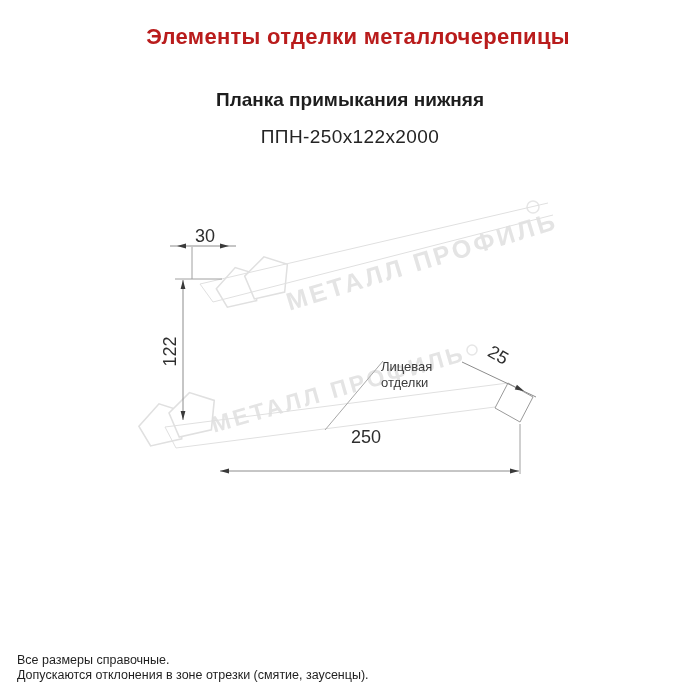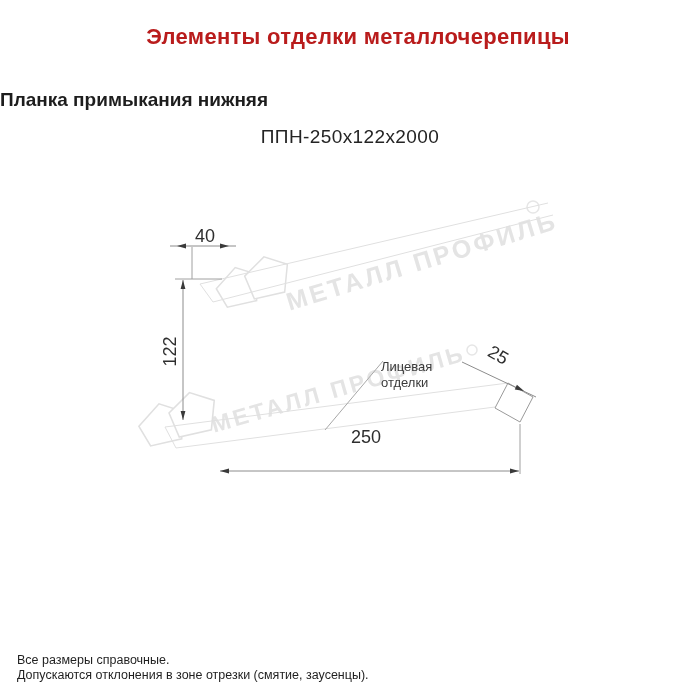--- a/index.html
+++ b/index.html
@@ -6,21 +6,21 @@
   .canvas{
     position:relative;width:700px;height:700px;background:#ffffff;
     font-family:"Liberation Sans", sans-serif;overflow:hidden;
   }
   .abs{position:absolute;}
   .doc-title{
     left:0;top:24px;width:700px;text-align:center;
     font-size:22px;font-weight:bold;color:#b91c1c;letter-spacing:.3px;padding-left:8px;
   }
   .product-name{
-    left:0;top:89px;width:700px;text-align:left;
+    left:0;top:89px;width:700px;text-align:center;
     font-size:19px;font-weight:bold;color:#1d1d1d;
   }
   .product-code{
     left:0;top:126px;width:700px;text-align:center;
     font-size:19px;font-weight:normal;color:#242424;letter-spacing:.4px;
   }
   svg.drawing{left:0;top:0;}
   .dim{
     font-size:18px;color:#2e2e2e;text-align:center;white-space:nowrap;
   }
@@ -99,21 +99,21 @@
       <polygon points="177,246 186,243.6 186,248.4"></polygon>
       <polygon points="229,246 220,243.6 220,248.4"></polygon>
       <polygon points="183,280 180.6,289 185.4,289"></polygon>
       <polygon points="183,420 180.6,411 185.4,411"></polygon>
       <polygon points="220,471 229,468.6 229,473.4"></polygon>
       <polygon points="519,471 510,468.6 510,473.4"></polygon>
       <polygon points="524,391 514.8,389.6 516.9,384.8"></polygon>
     </g>
   </svg>
 
-  <div class="abs dim dim-20">40</div>
+  <div class="abs dim dim-20">30</div>
   <div class="abs dim dim-122">122</div>
   <div class="abs dim dim-250">250</div>
   <div class="abs dim dim-25">25</div>
 
   <div class="abs face-label">
     <div>Лицевая</div>
     <div>отделки</div>
   </div>
 
   <div class="abs footnote fn1">Все размеры справочные.</div>

